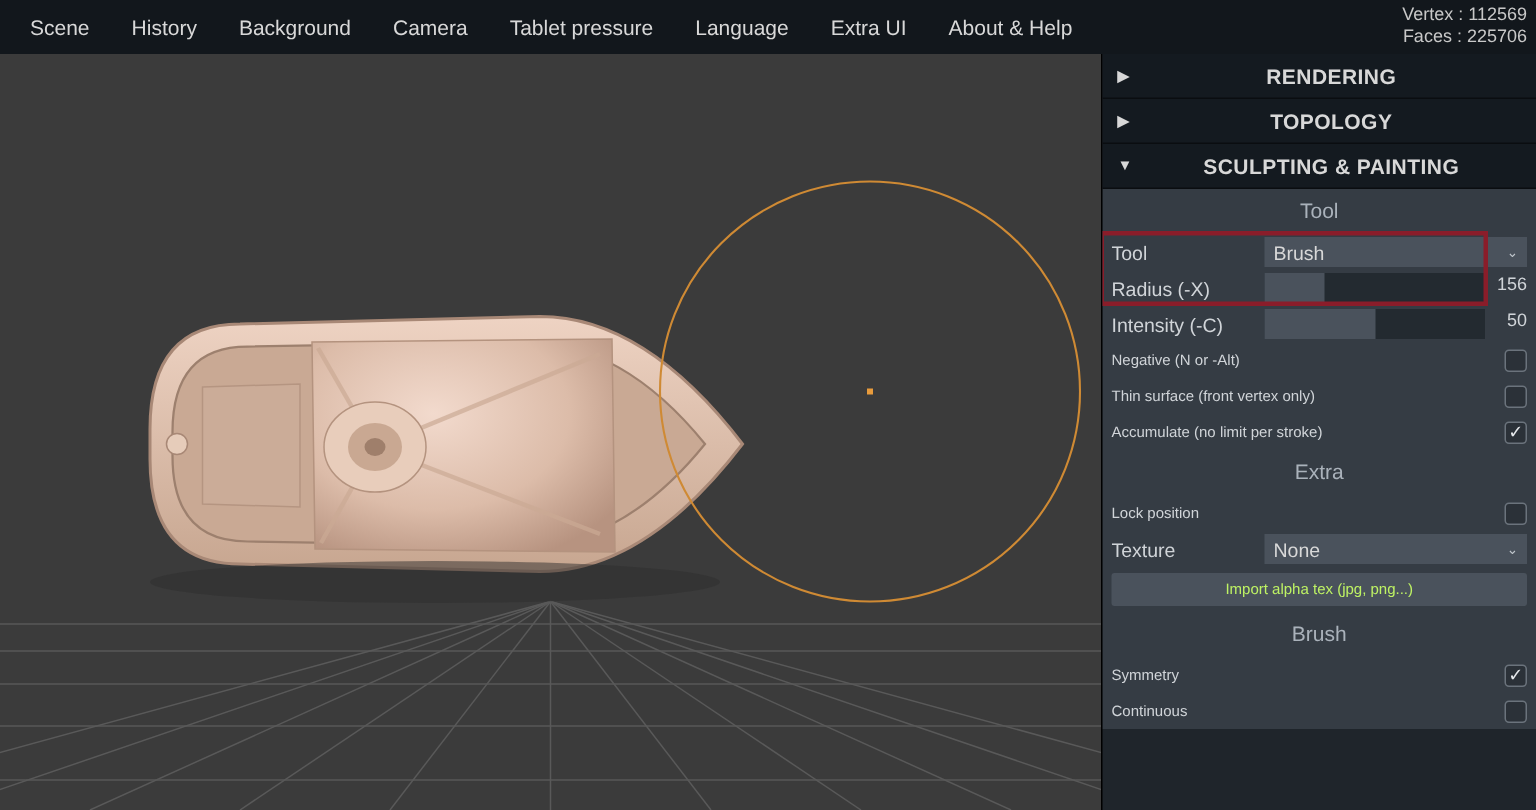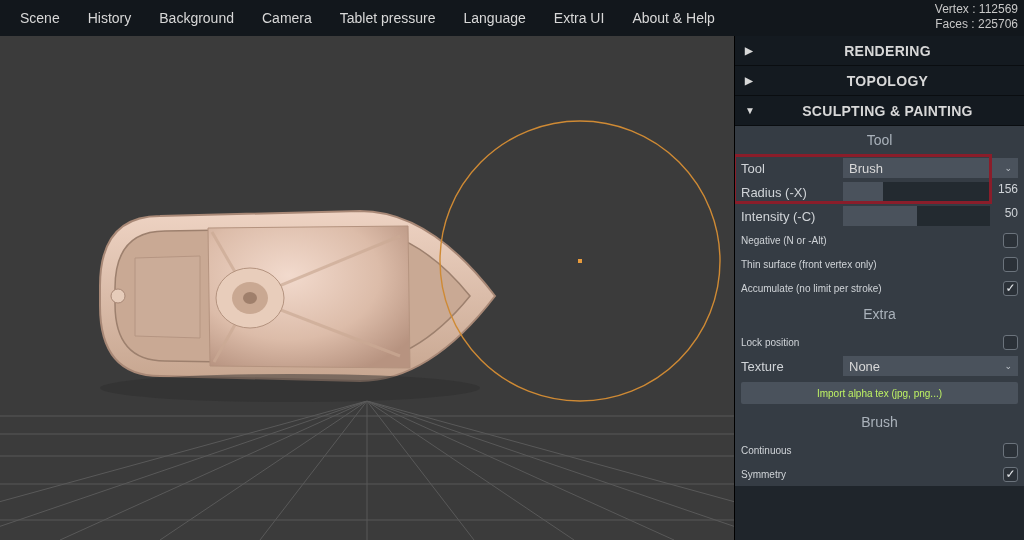--- a/index.html
+++ b/index.html
@@ -207,23 +207,23 @@
           <span class="caret">⌄</span>
         </div>
       </div>
     </div>
 
     <div class="wide-button">Import alpha tex (jpg, png...)</div>
 
     <div class="subheader">Brush</div>
 
     <div class="checkrow">
+      <div class="clabel">Symmetry</div>
+      <div class="checkbox checked" id="cb-symmetry"></div>
+    </div>
+    <div class="checkrow">
       <div class="clabel">Continuous</div>
       <div class="checkbox" id="cb-continuous"></div>
     </div>
-    <div class="checkrow">
-      <div class="clabel">Symmetry</div>
-      <div class="checkbox checked" id="cb-symmetry"></div>
-    </div>
 
     <div class="highlight-box" id="hl" style="left: -2px; top: 28px; width: 259px; height: 50px;"></div>
   </div>
 </div>
 
 </body></html>

